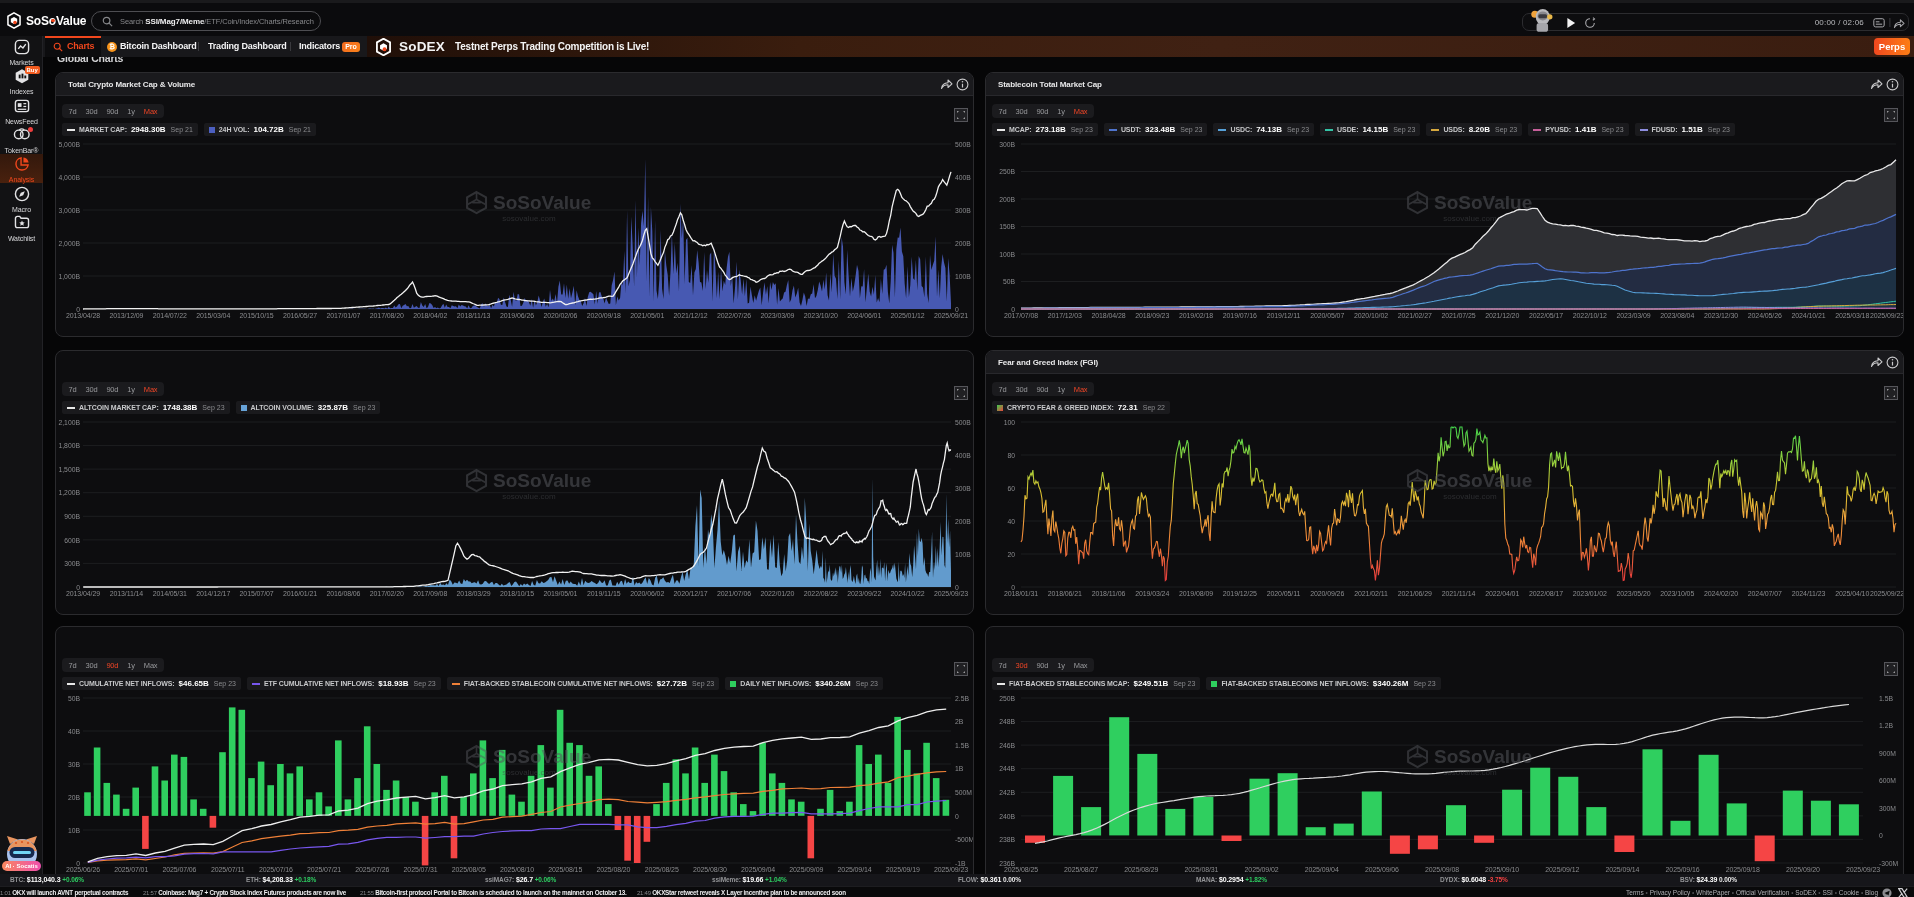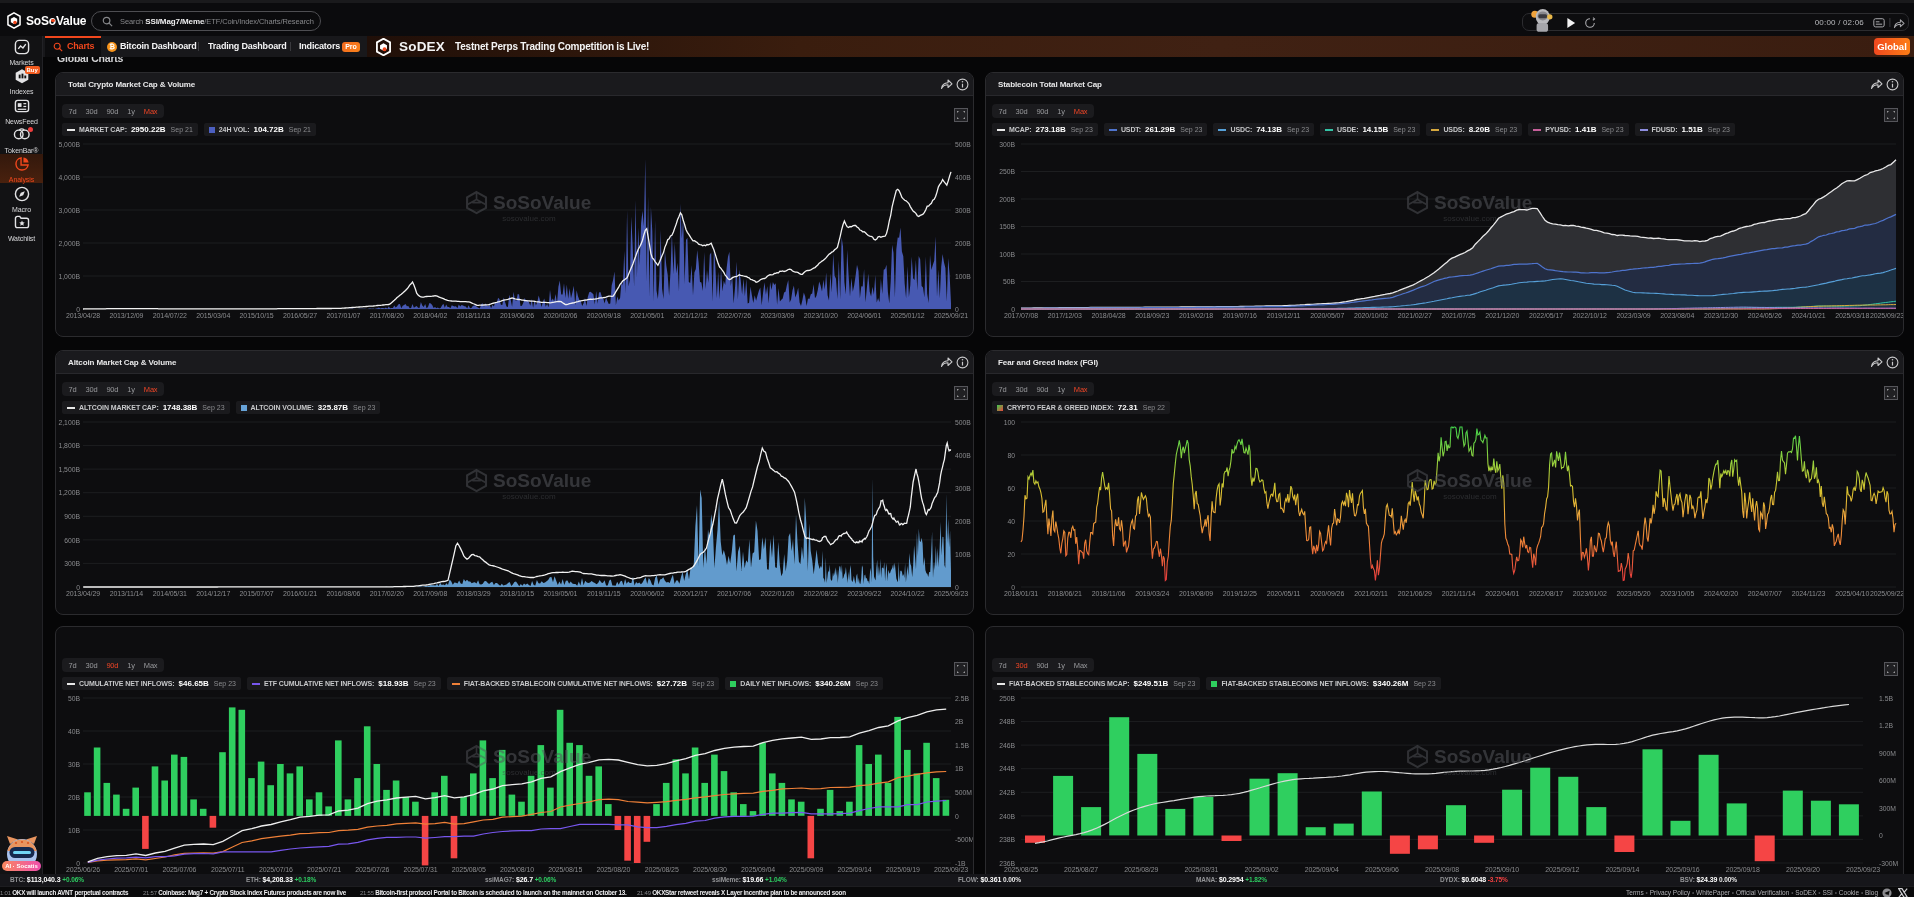--- a/index.html
+++ b/index.html
@@ -147,21 +147,21 @@
           <path d="M3 5 V3 H5 Z" fill="#9a9a9c"></path>
           <path d="M9 3 H11 V5 Z" fill="#9a9a9c"></path>
           <path d="M11 9 V11 H9 Z" fill="#9a9a9c"></path>
           <path d="M5 11 H3 V9 Z" fill="#9a9a9c"></path>
         </svg>
       </span>
 <div class="legend">
         <span class="lgi">
           <span class="dash" style="background:#e8e8e8"></span>
           <span class="lab">MARKET CAP:</span>
-          <span class="val">2950.22B</span>
+          <span class="val">2948.30B</span>
           <span class="dt">Sep 21</span>
         </span>
         <span class="lgi">
           <span class="sq" style="background:#4c5fc0"></span>
           <span class="lab">24H VOL:</span>
           <span class="val">104.72B</span>
           <span class="dt">Sep 21</span>
         </span>
       </div>
 </div>
@@ -253,21 +253,21 @@
 <div class="legend">
         <span class="lgi">
           <span class="dash" style="background:#e8e8e8"></span>
           <span class="lab">MCAP:</span>
           <span class="val">273.18B</span>
           <span class="dt">Sep 23</span>
         </span>
         <span class="lgi">
           <span class="dash" style="background:#4f74cd"></span>
           <span class="lab">USDT:</span>
-          <span class="val">261.29B</span>
+          <span class="val">323.48B</span>
           <span class="dt">Sep 23</span>
         </span>
         <span class="lgi">
           <span class="dash" style="background:#56a0d8"></span>
           <span class="lab">USDC:</span>
           <span class="val">74.13B</span>
           <span class="dt">Sep 23</span>
         </span>
         <span class="lgi">
           <span class="dash" style="background:#33c3a6"></span>
@@ -344,33 +344,20 @@
         <text x="895.0" y="245" font-size="7" fill="#8a8b8e" text-anchor="middle" letter-spacing="-0.1">2025/09/23</text>
         <g opacity="0.55">
           <g transform="translate(409,118) scale(1.05)" opacity="0.9">
 <path d="M11 1 L20 6 V16 L11 21 L2 16 V6 Z" fill="none" stroke="#55575c" stroke-width="2"></path>
 <path d="M11 1 L11 8 L2 13 M11 8 L20 13 M7 11 L15 11" stroke="#55575c" stroke-width="1.6" fill="none"></path>
 </g>
           <text x="437" y="136" font-size="19" font-weight="bold" fill="#55575c">SoSoValue</text>
           <text x="473" y="148" font-size="8" fill="#44464a" text-anchor="middle">sosovalue.com</text>
         </g>
       </svg>
-<div class="phead">
-        <span class="ptitle">Altcoin Market Cap &amp; Volume</span>
-<span class="picons">
-          <svg width="13" height="12" viewBox="0 0 13 12">
-            <path d="M1.5 10.5 C2 6.5 4.5 4.8 8 4.7 L8 2 L12 5.8 L8 9.5 L8 6.8 C5 6.8 3 7.8 1.5 10.5 Z" fill="none" stroke="#c9c9cb" stroke-width="1.1" stroke-linejoin="round"></path>
-          </svg>
-          <svg width="13" height="13" viewBox="0 0 13 13">
-            <circle cx="6.5" cy="6.5" r="5.4" fill="none" stroke="#c9c9cb" stroke-width="1.1"></circle>
-            <line x1="6.5" y1="5.8" x2="6.5" y2="9.4" stroke="#c9c9cb" stroke-width="1.2"></line>
-            <circle cx="6.5" cy="3.7" r="0.8" fill="#c9c9cb"></circle>
-          </svg>
-        </span>
-      </div>
 <div class="btns">
         <span>7d</span>
         <span>30d</span>
         <span>90d</span>
         <span>1y</span>
         <span class="act">Max</span>
       </div>
 <span class="fsicon">
         <svg width="14" height="14" viewBox="0 0 14 14">
           <rect x="0.5" y="0.5" width="13" height="13" fill="#202023" stroke="#55555a" stroke-width="1"></rect>
@@ -833,21 +820,21 @@
 <div id="nav">
   <div class="sodex">
         <svg width="17" height="18" viewBox="0 0 22 26" style="position:absolute;left:8px;top:1.5px">
 <path d="M11 1 L20.5 6.3 V19.7 L11 25 L1.5 19.7 V6.3 Z" fill="none" stroke="#fff" stroke-width="2.6"></path>
 <path d="M11 7.5 L16 10.3 V15.7 L11 18.5 L6 15.7 V10.3 Z" fill="#fff"></path>
 <circle cx="12.5" cy="16.2" r="2.8" fill="#f1471d"></circle>
 </svg>
         <span class="navlbl" style="left:32px;font-size:13.5px;letter-spacing:0.2px">SoDEX</span>
   <span class="navlbl" style="left:88px;font-size:10px">Testnet Perps Trading Competition is Live!</span>
       </div>
-  <span id="trade">Global</span>
+  <span id="trade">Perps</span>
   <div id="navtab"></div>
   <span style="position:absolute;left:10px;top:6px">
         <svg width="10" height="10" viewBox="0 0 12 12">
           <circle cx="5" cy="5" r="3.6" fill="none" stroke="#f1471d" stroke-width="1.3"></circle>
           <line x1="7.8" y1="7.8" x2="11" y2="11" stroke="#f1471d" stroke-width="1.3"></line>
         </svg>
       </span>
   <span class="navlbl" style="left:24px;color:#f1471d">Charts</span>
   <span style="position:absolute;left:64px;top:5.5px;width:10px;height:10px;border-radius:50%;background:#f7931a;color:#fff;font-size:7px;font-weight:bold;text-align:center;line-height:10px">₿</span>
   <span class="navlbl" style="left:77px">Bitcoin Dashboard</span>

